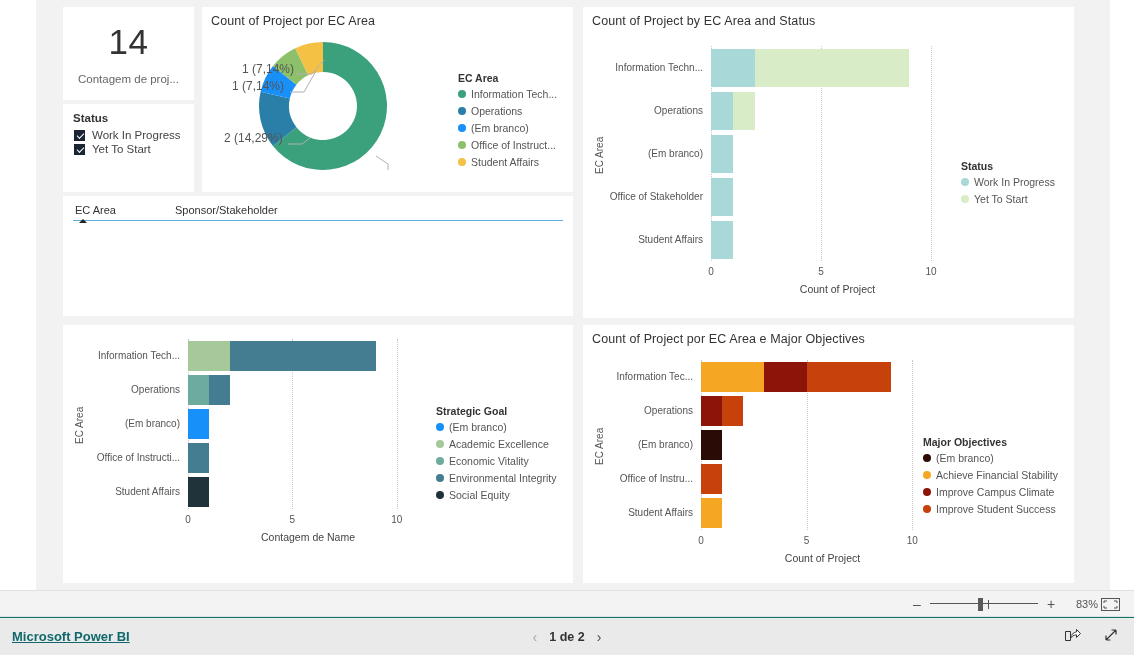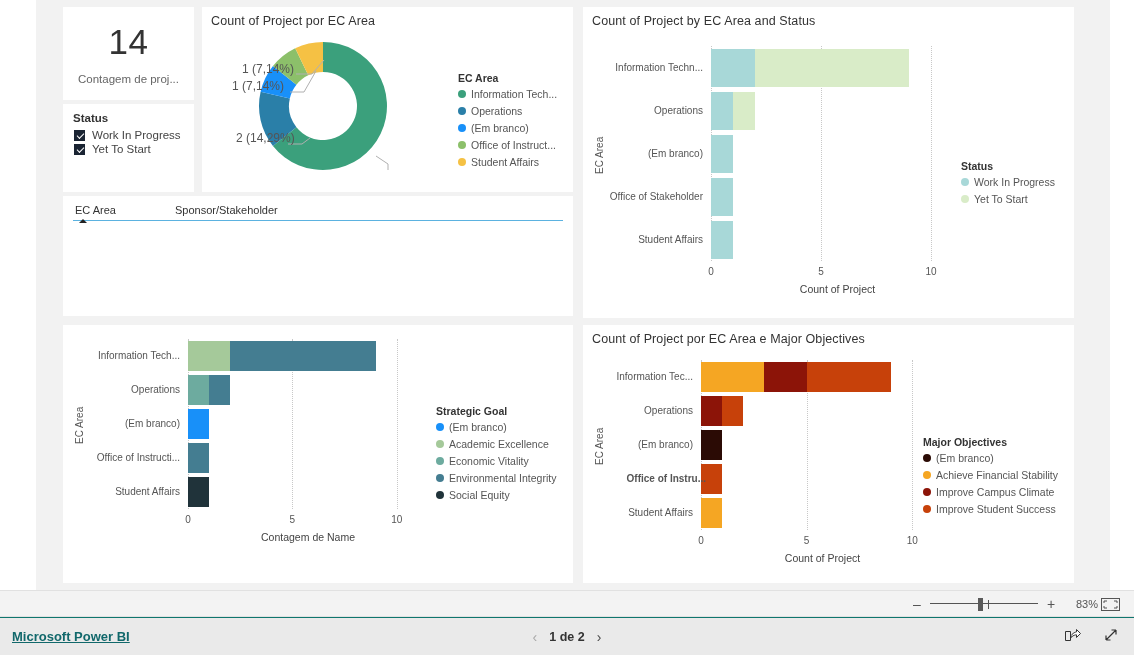--- a/index.html
+++ b/index.html
@@ -179,21 +179,21 @@
        L 85 38
        A 34 34 0 0 0 70.24795287000305 41.367058491317735 Z" fill="#f5c144"></path>
             <path d="M 58 40 L 74 40 L 86 26" stroke="#b0b0b0" fill="none"></path>
             <path d="M 52 58 L 66 58 L 78 37" stroke="#b0b0b0" fill="none"></path>
             <path d="M 50 110 L 64 110 L 72 104" stroke="#b0b0b0" fill="none"></path>
             <path d="M 150 136 L 150 130 L 138 122" stroke="#b0b0b0" fill="none"></path>
           </svg>
 
         <div class="dlabel" style="left:40px; top:34px;">1 (7,14%)</div>
         <div class="dlabel" style="left:30px; top:52px; width:46px; text-align:right; line-height:13px;"><span>1 (7,14%)</span></div>
-        <div class="dlabel" style="left:34px; top:104px; width:54px; text-align:right; line-height:13px;"><span>2 (14,29%)</span></div>
+        <div class="dlabel" style="left:22px; top:104px; width:54px; text-align:right; line-height:13px;"><span>2 (14,29%)</span></div>
         <div class="dlabel" style="left:148px; top:170px;">9 (64,29%)</div>
 
         <div class="legend" style="left:256px; top:44px;">
           <div class="legend-title">EC Area</div>
           <div class="legend-row">
             <span class="legend-dot" style="background:#3ba07c"></span>
             <span class="legend-text">Information Tech...</span>
           </div>
           <div class="legend-row">
             <span class="legend-dot" style="background:#2a7fa8"></span>
@@ -323,21 +323,21 @@
           <div class="bar-seg" style="left: 118px; top: 16px; width: 63.3913px; height: 30px; background: rgb(245, 166, 35);"></div>
           <div class="bar-seg" style="left: 181.391px; top: 16px; width: 42.2609px; height: 30px; background: rgb(140, 20, 8);"></div>
           <div class="bar-seg" style="left: 223.652px; top: 16px; width: 84.5217px; height: 30px; background: rgb(199, 65, 10);"></div>
           <div class="cat-label" style="left: 0px; width: 110px; top: 25px;">Information Tec...</div>
           <div class="bar-seg" style="left: 118px; top: 50px; width: 21.1304px; height: 30px; background: rgb(140, 20, 8);"></div>
           <div class="bar-seg" style="left: 139.13px; top: 50px; width: 21.1304px; height: 30px; background: rgb(199, 65, 10);"></div>
           <div class="cat-label" style="left: 0px; width: 110px; top: 59px;">Operations</div>
           <div class="bar-seg" style="left: 118px; top: 84px; width: 21.1304px; height: 30px; background: rgb(43, 11, 5);"></div>
           <div class="cat-label" style="left: 0px; width: 110px; top: 93px;">(Em branco)</div>
           <div class="bar-seg" style="left: 118px; top: 118px; width: 21.1304px; height: 30px; background: rgb(199, 65, 10);"></div>
-          <div class="cat-label" style="left: 13px; width: 110px; top: 127px; font-weight: bold;">Office of Instru...</div>
+          <div class="cat-label" style="left: 0px; width: 110px; top: 127px;">Office of Instru...</div>
           <div class="bar-seg" style="left: 118px; top: 152px; width: 21.1304px; height: 30px; background: rgb(245, 166, 35);"></div>
           <div class="cat-label" style="left: 0px; width: 110px; top: 161px;">Student Affairs</div>
           <div class="tick-label" style="left: 104px; top: 189px; width: 28px;">0</div>
           <div class="tick-label" style="left: 209.652px; top: 189px; width: 28px;">5</div>
           <div class="tick-label" style="left: 315.304px; top: 189px; width: 28px;">10</div>
           <div class="axis-title-x" style="left: 118px; width: 243px; top: 206px;">Count of Project</div>
           <div class="axis-title-y" style="left: 11px; top: 119px;">EC Area</div>
           <div class="legend" style="left: 340px; top: 90px;">
             <div class="legend-title">Major Objectives</div>
             <div class="legend-row">

